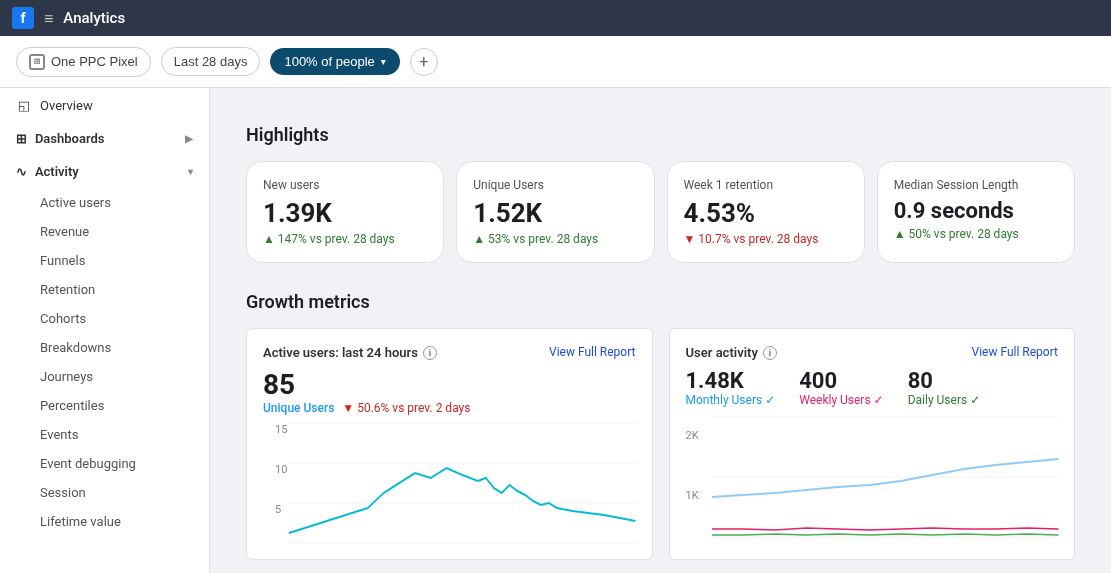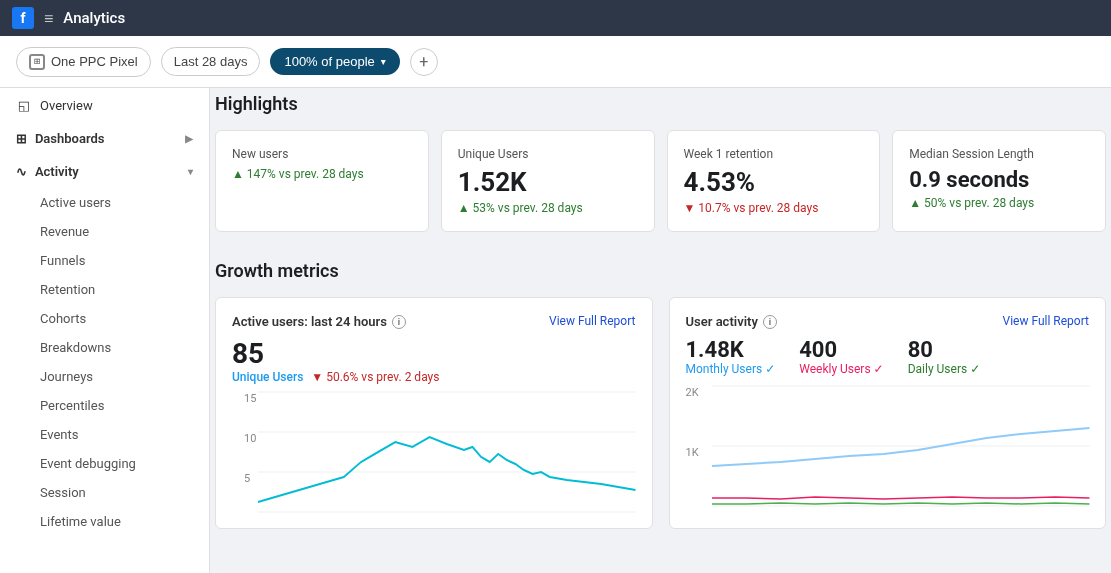--- a/index.html
+++ b/index.html
@@ -108,33 +108,33 @@
     }
     .sidebar-section-header .expand { margin-left: auto; color: #888; font-size: 10px; }
     .sidebar-sub-item {
       padding: 7px 16px 7px 40px;
       cursor: pointer;
       font-size: 13px;
       color: #555;
     }
 
     
-    .main { flex: 1; overflow-y: auto; padding: 5px; }
+    .main { flex: 1; overflow-y: auto; padding: 36px; }
 
     
     .section-title { font-size: 18px; font-weight: 600; margin-bottom: 16px; color: #1c1e21; }
     .highlights-grid {
       display: grid;
       grid-template-columns: repeat(4, 1fr);
       gap: 12px;
       margin-bottom: 28px;
     }
     .highlight-card {
       background: white;
-      border-radius: 6px;
+      border-radius: 16px;
       padding: 16px;
       border: 1px solid #e0e0e0;
     }
     .highlight-card .card-title { font-size: 12px; color: #555; margin-bottom: 6px; }
     .highlight-card .card-value { font-size: 26px; font-weight: 700; color: #1c1e21; margin-bottom: 4px; }
     .highlight-card .card-change { font-size: 12px; }
     .highlight-card .card-change.up { color: #2e7d32; }
     .highlight-card .card-change.down { color: #c62828; }
 
     
@@ -241,20 +241,21 @@
     <div class="sidebar-sub-item">Lifetime value</div>
   </nav>
 
   <div class="main">
 
     <div class="section-title">Highlights</div>
     <div class="highlights-grid">
 
       <div class="highlight-card">
         <div class="card-title">New users</div>
+        <div class="card-value">1.39K</div>
         <div class="card-change up">▲ 147% vs prev. 28 days</div>
       </div>
 
       <div class="highlight-card">
         <div class="card-title">Unique Users</div>
         <div class="card-value">1.52K</div>
         <div class="card-change up">▲ 53% vs prev. 28 days</div>
       </div>
 
       <div class="highlight-card">
@@ -322,21 +323,21 @@
           <div class="ua-stat">
             <div class="ua-val">400</div>
             <div class="ua-label" style="color:#e91e63;">Weekly Users ✓</div>
           </div>
           <div class="ua-stat">
             <div class="ua-val">80</div>
             <div class="ua-label green">Daily Users ✓</div>
           </div>
         </div>
         <div class="chart-area">
-          <div style="position:absolute; left:0; top:0; height:100%; display:flex; flex-direction:column; justify-content:space-between; font-size:11px; color:#888; width:22px;">
+          <div style="position:absolute; left:0; top:12px; height:100%; display:flex; flex-direction:column; justify-content:space-between; font-size:11px; color:#888; width:22px;">
             <span>2K</span>
             <span>1K</span>
             <span></span>
           </div>
           <svg width="100%" height="120" viewBox="0 0 440 120" preserveAspectRatio="none" style="margin-left:26px; width:calc(100% - 26px);">
 
             <line x1="0" y1="0" x2="440" y2="0" stroke="#eee" stroke-width="1"></line>
             <line x1="0" y1="60" x2="440" y2="60" stroke="#eee" stroke-width="1"></line>
             <line x1="0" y1="120" x2="440" y2="120" stroke="#eee" stroke-width="1"></line>
 

